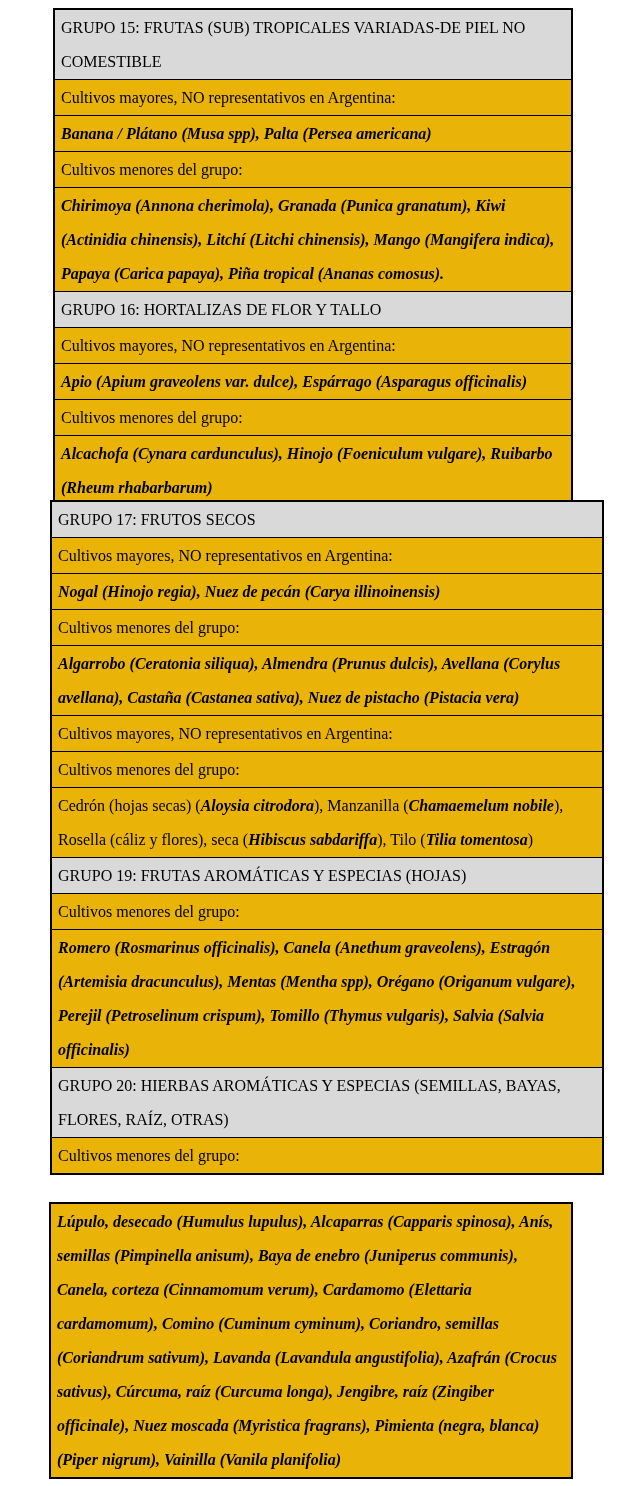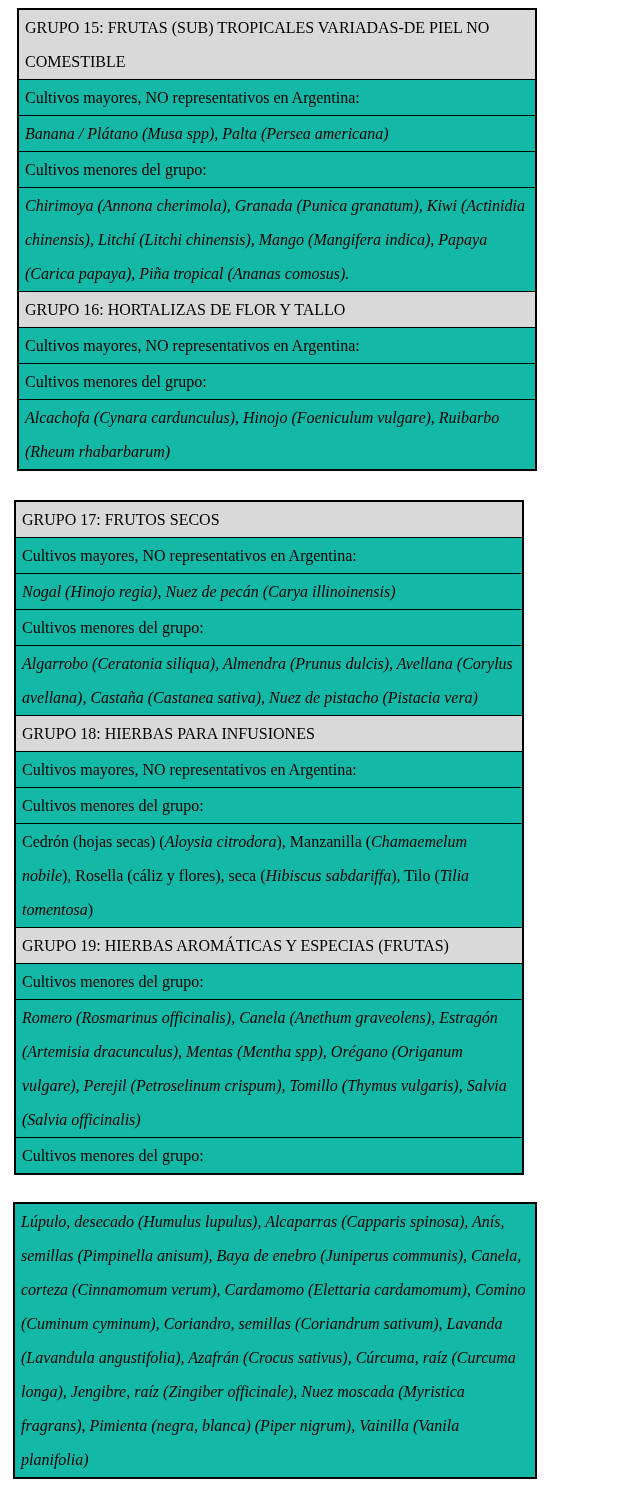--- a/index.html
+++ b/index.html
@@ -14,59 +14,61 @@
     background:var(--page-bg);
     font-family:"Liberation Serif","DejaVu Serif",serif;
     font-size:16px;color:var(--text-color);
     -webkit-font-smoothing:antialiased;
   }
   .doc-table{
     position:absolute;
     border:2px solid var(--border-color);
     background:#ffffff;
     box-sizing:border-box;
+    margin-left:36px;
   }
   #table-1{left:17px;top:8px;width:520px;}
-  #table-2{left:14px;top:500px;width:510px;}
+  #table-2{left:14px;top:500px;width:554px;}
   #table-3{left:13px;top:1202px;width:524px;}
   .row{
     padding:1px 6px 0 6px;
     line-height:34px;
     border-top:1.5px solid var(--border-color);
-    background:#14b8a6;
+    background:#eab308;
   }
   .row:first-child{border-top:none;}
   .row.group-header{background:var(--header-fill);}
-  .run-it{font-style:italic;}
+  .run-it{font-style:italic;font-weight:bold;}
   .run-rm{font-style:normal;}
 </style>
 </head>
 <body>
 
 <div id="table-1" class="doc-table">
     <div class="row group-header"><span class="run-rm">GRUPO 15: FRUTAS (SUB) TROPICALES VARIADAS-DE PIEL NO COMESTIBLE</span></div>
     <div class="row label"><span class="run-rm">Cultivos mayores, NO representativos en Argentina:</span></div>
     <div class="row crops"><span class="run-it">Banana / Plátano (Musa spp), Palta (Persea americana)</span></div>
     <div class="row label"><span class="run-rm">Cultivos menores del grupo:</span></div>
     <div class="row crops"><span class="run-it">Chirimoya (Annona cherimola), Granada (Punica granatum), Kiwi (Actinidia chinensis), Litchí (Litchi chinensis), Mango (Mangifera indica), Papaya (Carica papaya), Piña tropical (Ananas comosus).</span></div>
     <div class="row group-header"><span class="run-rm">GRUPO 16: HORTALIZAS DE FLOR Y TALLO</span></div>
     <div class="row label"><span class="run-rm">Cultivos mayores, NO representativos en Argentina:</span></div>
+    <div class="row crops"><span class="run-it">Apio (Apium graveolens var. dulce), Espárrago (Asparagus officinalis)</span></div>
     <div class="row label"><span class="run-rm">Cultivos menores del grupo:</span></div>
     <div class="row crops"><span class="run-it">Alcachofa (Cynara cardunculus), Hinojo (Foeniculum vulgare), Ruibarbo (Rheum rhabarbarum)</span></div>
   </div>
 <div id="table-2" class="doc-table">
     <div class="row group-header"><span class="run-rm">GRUPO 17: FRUTOS SECOS</span></div>
     <div class="row label"><span class="run-rm">Cultivos mayores, NO representativos en Argentina:</span></div>
     <div class="row crops"><span class="run-it">Nogal (Hinojo regia), Nuez de pecán (Carya illinoinensis)</span></div>
     <div class="row label"><span class="run-rm">Cultivos menores del grupo:</span></div>
     <div class="row crops"><span class="run-it">Algarrobo (Ceratonia siliqua), Almendra (Prunus dulcis), Avellana (Corylus avellana), Castaña (Castanea sativa), Nuez de pistacho (Pistacia vera)</span></div>
-    <div class="row group-header"><span class="run-rm">GRUPO 18: HIERBAS PARA INFUSIONES</span></div>
     <div class="row label"><span class="run-rm">Cultivos mayores, NO representativos en Argentina:</span></div>
     <div class="row label"><span class="run-rm">Cultivos menores del grupo:</span></div>
     <div class="row crops"><span class="run-rm">Cedrón (hojas secas) (</span><span class="run-it">Aloysia citrodora</span><span class="run-rm">), Manzanilla (</span><span class="run-it">Chamaemelum nobile</span><span class="run-rm">), Rosella (cáliz y flores), seca (</span><span class="run-it">Hibiscus sabdariffa</span><span class="run-rm">), Tilo (</span><span class="run-it">Tilia tomentosa</span><span class="run-rm">)</span></div>
-    <div class="row group-header"><span class="run-rm">GRUPO 19: HIERBAS AROMÁTICAS Y ESPECIAS (FRUTAS)</span></div>
+    <div class="row group-header"><span class="run-rm">GRUPO 19: FRUTAS AROMÁTICAS Y ESPECIAS (HOJAS)</span></div>
     <div class="row label"><span class="run-rm">Cultivos menores del grupo:</span></div>
     <div class="row crops"><span class="run-it">Romero (Rosmarinus officinalis), Canela (Anethum graveolens), Estragón (Artemisia dracunculus), Mentas (Mentha spp), Orégano (Origanum vulgare), Perejil (Petroselinum crispum), Tomillo (Thymus vulgaris), Salvia (Salvia officinalis)</span></div>
+    <div class="row group-header"><span class="run-rm">GRUPO 20: HIERBAS AROMÁTICAS Y ESPECIAS (SEMILLAS, BAYAS, FLORES, RAÍZ, OTRAS)</span></div>
     <div class="row label"><span class="run-rm">Cultivos menores del grupo:</span></div>
   </div>
 <div id="table-3" class="doc-table">
     <div class="row crops"><span class="run-it">Lúpulo, desecado (Humulus lupulus), Alcaparras (Capparis spinosa), Anís, semillas (Pimpinella anisum), Baya de enebro (Juniperus communis), Canela, corteza (Cinnamomum verum), Cardamomo (Elettaria cardamomum), Comino (Cuminum cyminum), Coriandro, semillas (Coriandrum sativum), Lavanda (Lavandula angustifolia), Azafrán (Crocus sativus), Cúrcuma, raíz (Curcuma longa), Jengibre, raíz (Zingiber officinale), Nuez moscada (Myristica fragrans), Pimienta (negra, blanca) (Piper nigrum), Vainilla (Vanila planifolia)</span></div>
   </div>
 
 </body></html>

